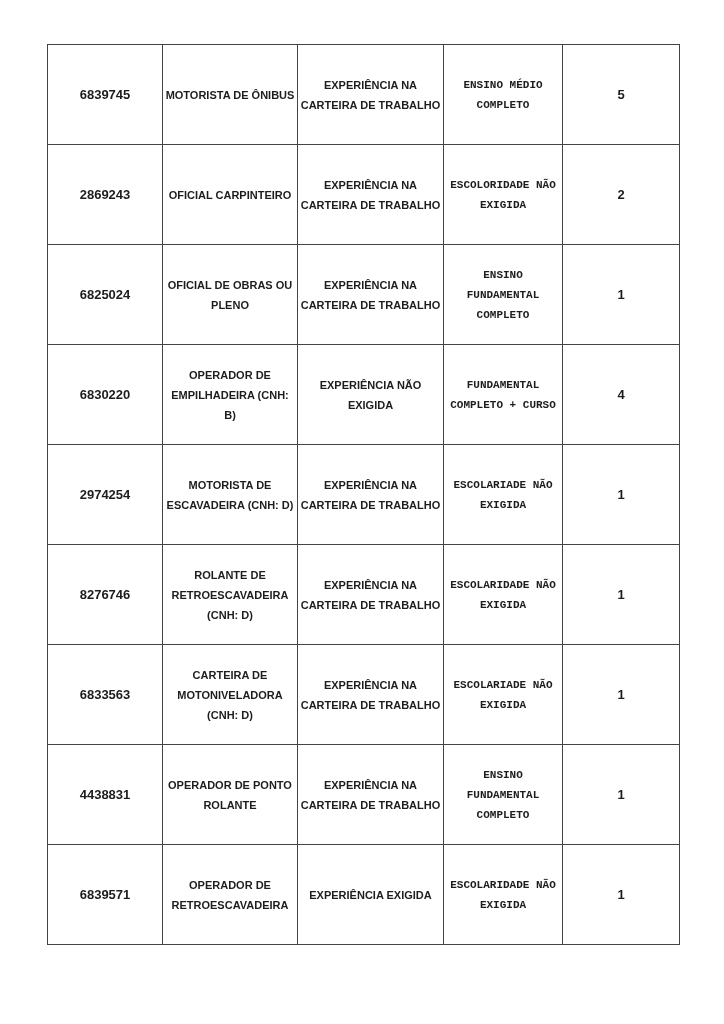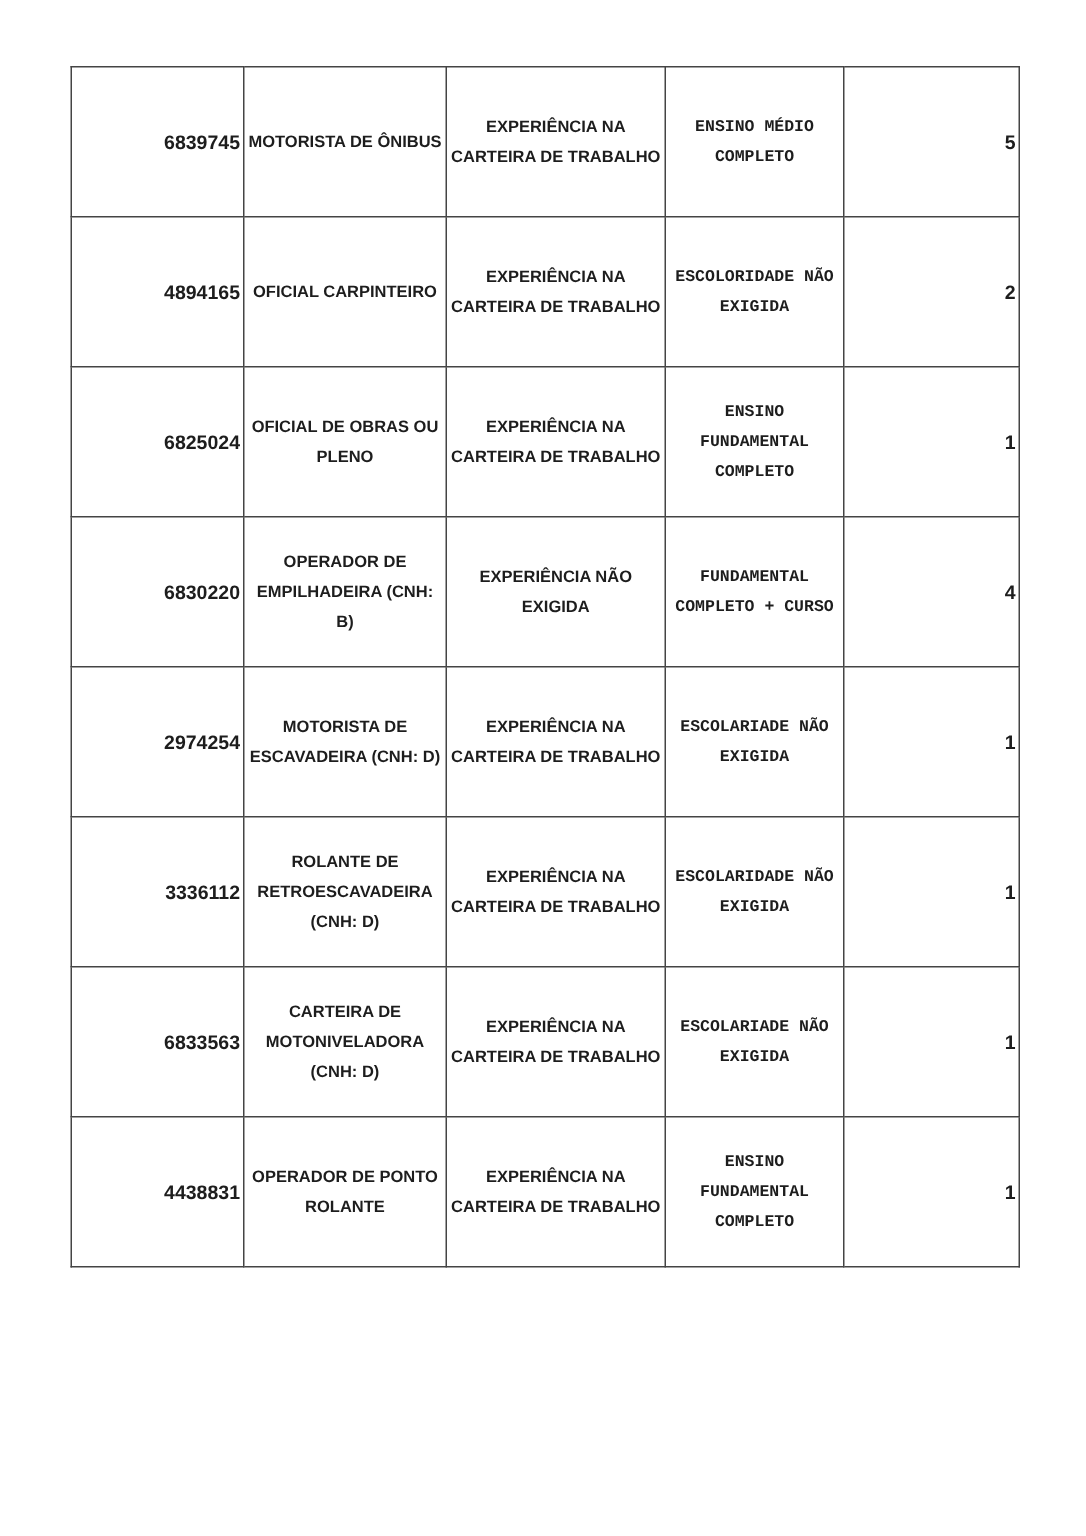--- a/index.html
+++ b/index.html
@@ -25,21 +25,21 @@
     text-align: center;
     vertical-align: middle;
     font-weight: bold;
     font-size: 11px;
     line-height: 20px;
     color: #1d1d1d;
     padding: 0 2px;
     overflow: hidden;
     word-wrap: normal;
   }
-  td.cell-id, td.cell-count { font-size: 13px; text-align: right; }
+  td.cell-id, td.cell-count { font-size: 13px; }
   td.cell-position { padding: 0 1px; margin-top: 20px; }
   td.cell-education { padding: 0 1px; font-family: Liberation Mono, monospace; }
 </style>
 </head>
 <body>
 
 <table class="vacancies">
   <colgroup>
     <col style="width:115px">
     <col style="width:135px">
@@ -50,21 +50,21 @@
   <tbody>
   <tr>
     <td class="cell-id">6839745</td>
     <td class="cell-position">MOTORISTA DE ÔNIBUS</td>
     <td class="cell-experience">EXPERIÊNCIA NA CARTEIRA DE TRABALHO</td>
     <td class="cell-education">ENSINO MÉDIO COMPLETO</td>
     <td class="cell-count">5</td>
   </tr>
 
   <tr>
-    <td class="cell-id">4894165</td>
+    <td class="cell-id">2869243</td>
     <td class="cell-position">OFICIAL CARPINTEIRO</td>
     <td class="cell-experience">EXPERIÊNCIA NA CARTEIRA DE TRABALHO</td>
     <td class="cell-education">ESCOLORIDADE NÃO EXIGIDA</td>
     <td class="cell-count">2</td>
   </tr>
 
   <tr>
     <td class="cell-id">6825024</td>
     <td class="cell-position">OFICIAL DE OBRAS OU PLENO</td>
     <td class="cell-experience">EXPERIÊNCIA NA CARTEIRA DE TRABALHO</td>
@@ -82,21 +82,21 @@
 
   <tr>
     <td class="cell-id">2974254</td>
     <td class="cell-position">MOTORISTA DE ESCAVADEIRA (CNH: D)</td>
     <td class="cell-experience">EXPERIÊNCIA NA CARTEIRA DE TRABALHO</td>
     <td class="cell-education">ESCOLARIADE NÃO EXIGIDA</td>
     <td class="cell-count">1</td>
   </tr>
 
   <tr>
-    <td class="cell-id">3336112</td>
+    <td class="cell-id">8276746</td>
     <td class="cell-position">ROLANTE DE RETROESCAVADEIRA (CNH: D)</td>
     <td class="cell-experience">EXPERIÊNCIA NA CARTEIRA DE TRABALHO</td>
     <td class="cell-education">ESCOLARIDADE NÃO EXIGIDA</td>
     <td class="cell-count">1</td>
   </tr>
 
   <tr>
     <td class="cell-id">6833563</td>
     <td class="cell-position">CARTEIRA DE MOTONIVELADORA (CNH: D)</td>
     <td class="cell-experience">EXPERIÊNCIA NA CARTEIRA DE TRABALHO</td>
@@ -105,14 +105,21 @@
   </tr>
 
   <tr>
     <td class="cell-id">4438831</td>
     <td class="cell-position">OPERADOR DE PONTO ROLANTE</td>
     <td class="cell-experience">EXPERIÊNCIA NA CARTEIRA DE TRABALHO</td>
     <td class="cell-education">ENSINO FUNDAMENTAL COMPLETO</td>
     <td class="cell-count">1</td>
   </tr>
 
+  <tr>
+    <td class="cell-id">6839571</td>
+    <td class="cell-position">OPERADOR DE RETROESCAVADEIRA</td>
+    <td class="cell-experience">EXPERIÊNCIA EXIGIDA</td>
+    <td class="cell-education">ESCOLARIDADE NÃO EXIGIDA</td>
+    <td class="cell-count">1</td>
+  </tr>
 </tbody>
 </table>
 
 </body></html>

